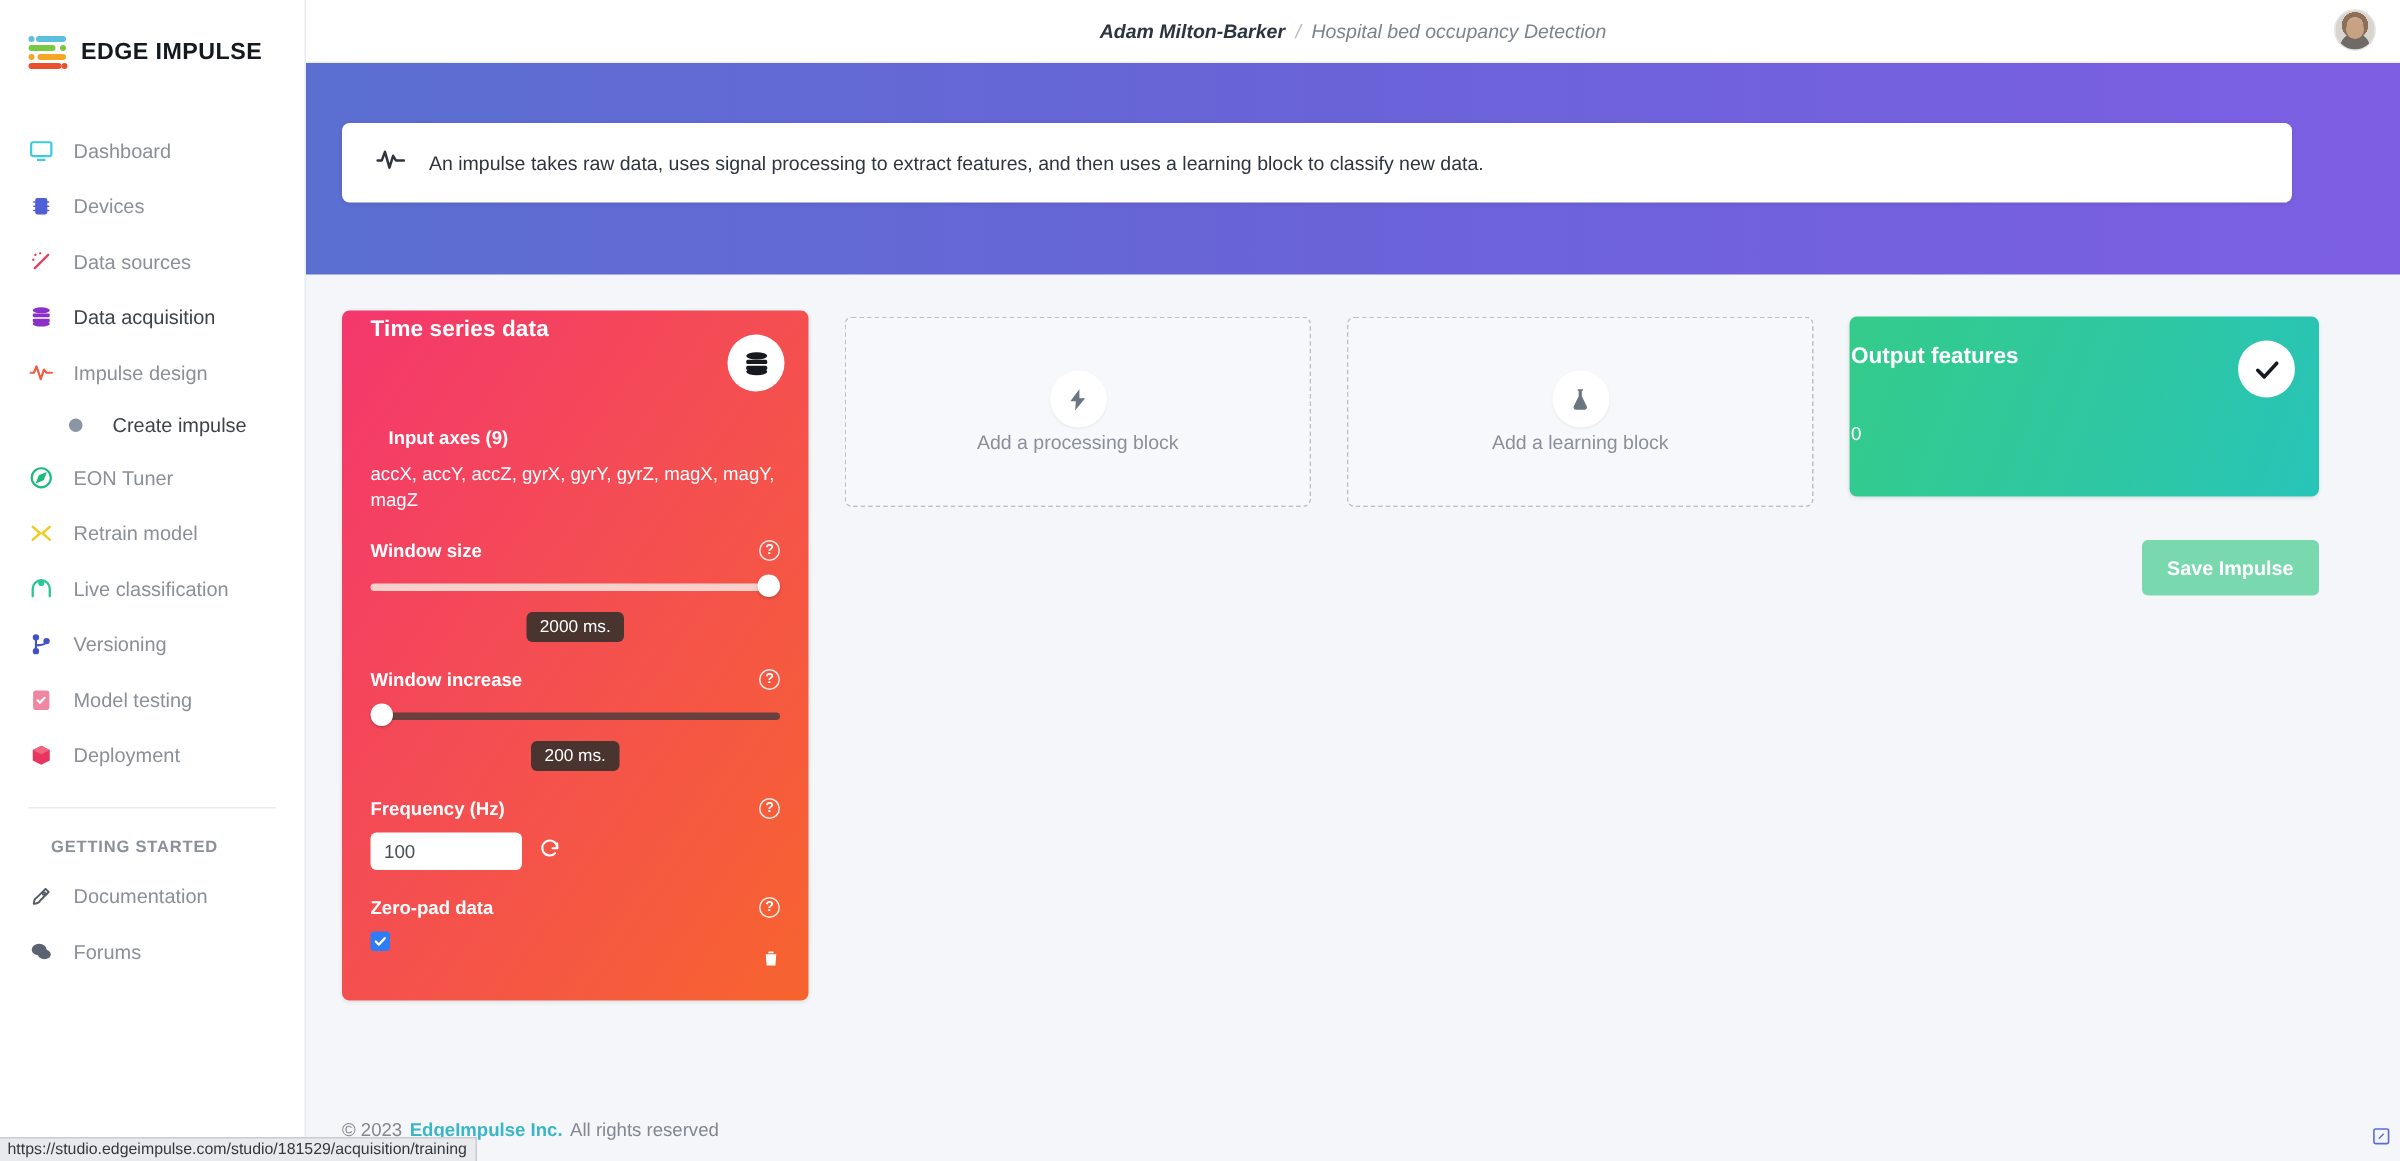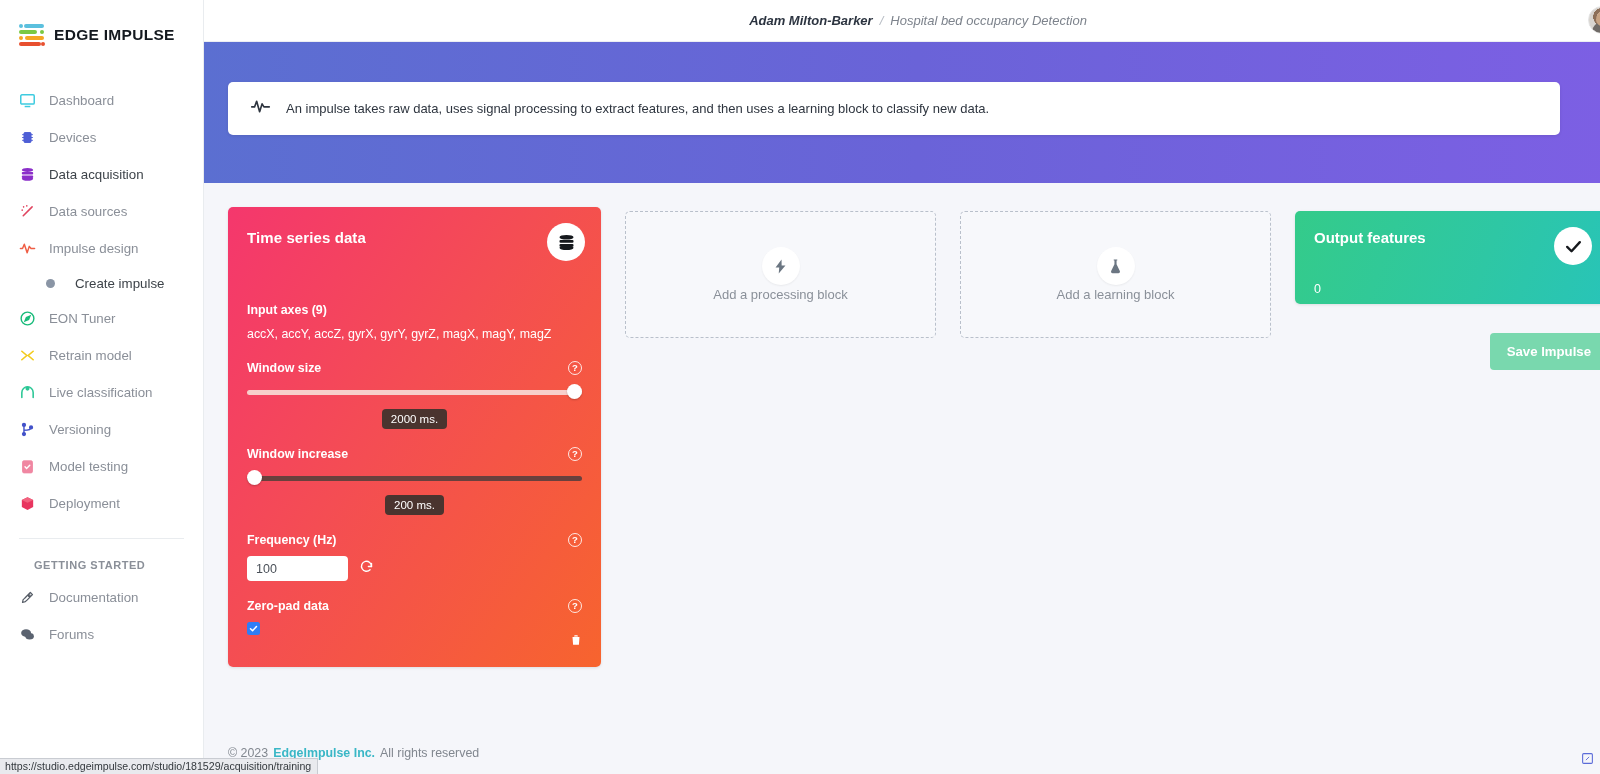--- a/index.html
+++ b/index.html
@@ -88,23 +88,23 @@
     box-shadow: 0 1px 3px rgba(30,30,60,.12);
     margin-right: 24px;
   }
   .banner-text { font-size: 13px; color: #2e353f; }
 
   .content { flex: 1; padding: 24px 24px 0 24px; position: relative; }
   .blocks-row { display: flex; align-items: flex-start; gap: 24px; }
 
   
   .ts-card {
-    width: 373px; min-height: 460px; border-radius: 5px;
+    width: 311px; min-height: 460px; border-radius: 5px;
     background: linear-gradient(125deg, #f4376d 0%, #f44d53 45%, #f7642e 100%);
-    padding: 22px 19px 16px 19px; color: #fff; position: relative;
+    padding: 4px 19px 16px 19px; color: #fff; position: relative;
     box-shadow: 0 1px 3px rgba(0,0,0,.10);
   }
   .ts-title { font-size: 15px; font-weight: 700; letter-spacing: .1px; }
   .ts-badge {
     position: absolute; right: 16px; top: 16px; width: 38px; height: 38px;
     border-radius: 50%; background: #fff; display: flex; align-items: center; justify-content: center;
   }
   .ts-label { font-size: 12.4px; font-weight: 700; margin-top: 0; }
   .ts-axes { font-size: 12.4px; line-height: 17px; margin-top: 9px; color: #fff; }
   .fieldhead { display:flex; align-items:center; justify-content:space-between; margin-top: 18px; }
@@ -142,23 +142,23 @@
   .dashed-ico {
     width: 38px; height: 38px; border-radius: 50%; background: #fff;
     display: flex; align-items: center; justify-content: center;
     box-shadow: 0 1px 2px rgba(0,0,0,.06);
   }
   .dashed-label { font-size: 13px; color: #8a9099; }
 
   
   .out-col { display: flex; flex-direction: column; align-items: flex-end; }
   .out-card {
-    width: 313px; height: 93px; border-radius: 5px; margin-top: 4px;
+    width: 313px; height: 120px; border-radius: 5px; margin-top: 4px;
     background: linear-gradient(110deg, #34cb8a 0%, #2ec7a4 60%, #28c4b8 100%);
-    color: #fff; padding: 18px 19px; position: relative;
+    color: #fff; padding: 18px 1px; position: relative;
     box-shadow: 0 1px 3px rgba(0,0,0,.10);
   }
   .out-title { font-size: 15px; font-weight: 700; }
   .out-badge {
     position: absolute; right: 16px; top: 16px; width: 38px; height: 38px;
     border-radius: 50%; background: #fff; display:flex; align-items:center; justify-content:center;
   }
   .out-count { font-size: 12.5px; margin-top: 36px; }
   .save-btn {
     margin-top: 29px; background: #79d8ae; color: #fff; border: none; border-radius: 4px;
@@ -215,40 +215,40 @@
       <div class="nav-item">
         <span class="nav-ico">
           <svg width="17" height="17" viewBox="0 0 24 24" fill="#4f5fd6" stroke="#4f5fd6" stroke-width="1.4">
             <rect x="7" y="5" width="10" height="14" rx="1.4"></rect>
             <path d="M5 8h2M5 12h2M5 16h2M17 8h2M17 12h2M17 16h2" stroke-linecap="round"></path>
           </svg>
         </span>
         <span>Devices</span>
       </div>
 
+      <div class="nav-item">
+        <span class="nav-ico">
+          <svg width="17" height="17" viewBox="0 0 24 24" stroke="#e0445f" stroke-width="2.2" fill="none" stroke-linecap="round">
+            <path d="M18.5 5.5L6 18"></path>
+              <path d="M6.5 5.5l.01.01M11 4l.01.01M4.5 10l.01.01"></path>
+          </svg>
+        </span>
+        <span>Data sources</span>
+      </div>
+
       <div class="nav-item" style="color:#3d4349;">
         <span class="nav-ico">
           <svg width="17" height="17" viewBox="0 0 24 24" fill="#8b2fc9">
             <ellipse cx="12" cy="5.5" rx="8" ry="2.8"></ellipse>
             <rect x="4" y="8.5" width="16" height="3.4" rx="1.2"></rect>
             <rect x="4" y="13.4" width="16" height="3.4" rx="1.2"></rect>
             <ellipse cx="12" cy="18" rx="8" ry="2.8"></ellipse>
           </svg>
         </span>
         <span>Data acquisition</span>
-      </div>
-
-      <div class="nav-item">
-        <span class="nav-ico">
-          <svg width="17" height="17" viewBox="0 0 24 24" stroke="#e0445f" stroke-width="2.2" fill="none" stroke-linecap="round">
-            <path d="M18.5 5.5L6 18"></path>
-              <path d="M6.5 5.5l.01.01M11 4l.01.01M4.5 10l.01.01"></path>
-          </svg>
-        </span>
-        <span>Data sources</span>
       </div>
 
       <div class="nav-item">
         <span class="nav-ico">
           <svg width="17" height="17" viewBox="0 0 24 24" fill="none" stroke="#ef5e45" stroke-width="2.1" stroke-linecap="round" stroke-linejoin="round">
             <path d="M2 12h3l2.5-6 4 12 3-9 2.5 3h5"></path>
           </svg>
         </span>
         <span>Impulse design</span>
       </div>
@@ -374,21 +374,21 @@
           <div class="ts-title">Time series data</div>
           <div class="ts-badge">
             <svg width="21" height="21" viewBox="0 0 24 24" fill="#16191d">
               <ellipse cx="12" cy="6" rx="8" ry="2.7"></ellipse>
               <rect x="4" y="9" width="16" height="3.2" rx="1.2"></rect>
               <rect x="4" y="13.6" width="16" height="3.2" rx="1.2"></rect>
               <ellipse cx="12" cy="18" rx="8" ry="2.7"></ellipse>
             </svg>
           </div>
 
-          <div class="ts-label" style="margin-top:57px;">Input axes (9)</div>
+          <div class="ts-label" style="margin-top:57px;margin-left:12px;">Input axes (9)</div>
           <div class="ts-axes">accX, accY, accZ, gyrX, gyrY, gyrZ, magX, magY, magZ</div>
 
           <div class="fieldhead">
             <span class="ts-label">Window size</span>
             <span class="qmark">?</span>
           </div>
           <div class="slider">
             <div class="track track-light"></div>
             <div class="thumb" id="ws-thumb" style="left: calc(100% - 15px);"></div>
           </div>

